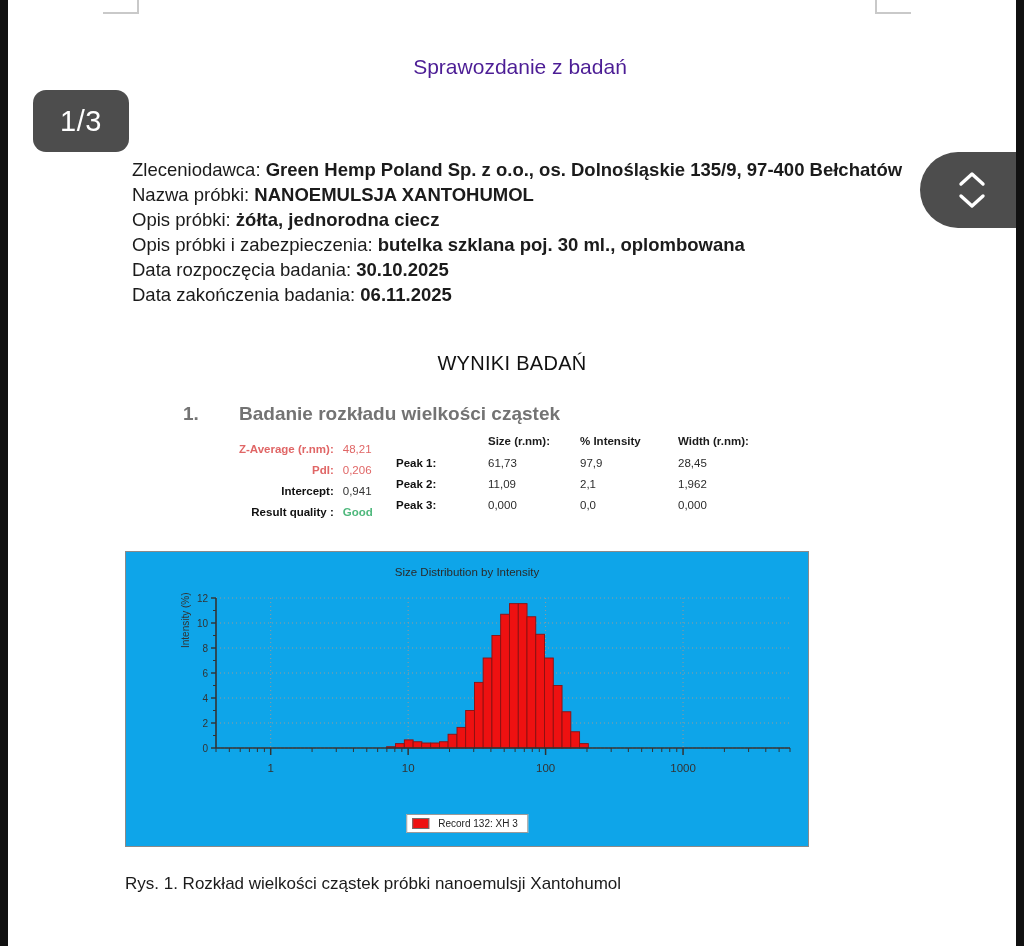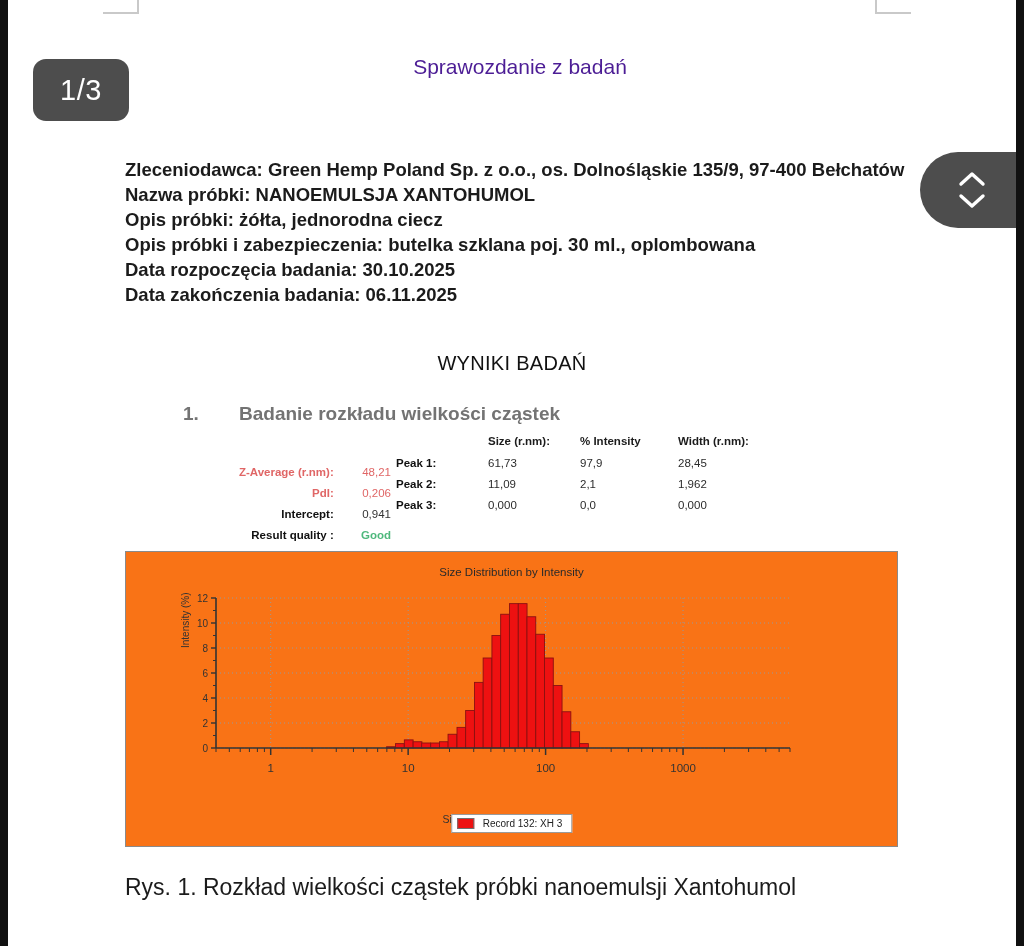--- a/index.html
+++ b/index.html
@@ -67,21 +67,21 @@
   .meta-block {
     position: absolute;
     left: 117px;
     top: 157px;
     width: 790px;
     font-size: 18.5px;
     line-height: 25px;
     color: #1b1b1b;
   }
   .meta-line { white-space: normal; }
-  .meta-line .lbl { font-weight: 700; }
+  .meta-line .lbl { font-weight: 400; margin-left: 7px; }
   .meta-line .val { font-weight: 700; }
 
   .section-head {
     position: absolute;
     left: 0; right: 0;
     top: 352px;
     text-align: center;
     font-size: 20px;
     font-weight: 400;
     letter-spacing: .3px;
@@ -101,24 +101,24 @@
   .results {
     position: absolute;
     left: 168px;
     top: 430px;
     width: 620px;
     font-size: 11.5px;
     font-family: "Liberation Sans", sans-serif;
   }
   .results table { border-collapse: collapse; }
 
-  .res-left { position: absolute; left: 0; top: 31px; width: 215px; }
+  .res-left { position: absolute; left: 0; top: 8px; width: 215px; }
   .res-left tr td { padding: 4.5px 0; font-size: 11.5px; }
   .res-left td.k { text-align: right; font-weight: 700; padding-right: 9px; white-space: nowrap; }
-  .res-left td.v { text-align: right; white-space: nowrap; }
+  .res-left td.v { text-align: left; white-space: nowrap; }
   .k.red, .v.red { color: #e06666; }
   .v.green { color: #4eb87c; font-weight: 700; }
   .v.plain { color: #333; }
   .k.plain { color: #111; }
 
   .res-right { position: absolute; left: 220px; top: 0; }
   .res-right td, .res-right th {
     font-size: 11.5px;
     padding: 4.5px 0;
     text-align: left;
@@ -129,23 +129,23 @@
   .res-right .c-peak { width: 92px; font-weight: 700; color: #111; margin-top: 48px; }
   .res-right .c-size { width: 92px; margin-top: 18px; }
   .res-right .c-int  { width: 98px; }
   .res-right .c-wid  { width: 90px; }
 
   
   .chart-box {
     position: absolute;
     left: 117px;
     top: 551px;
-    width: 773px;
+    width: 684px;
     height: 296px;
-    background: #f97316;
+    background: #0ea5e9;
     border: 1px solid #8a8a8a;
   }
   .chart-title {
     text-align: center;
     font-size: 11.5px;
     color: #2a2a2a;
     margin-top: 14px;
   }
 
   .plot-wrap {
@@ -189,29 +189,29 @@
   .legend .swatch {
     width: 17px; height: 11px;
     background: #ee1111;
     border: 1px solid #6f6f6f;
   }
 
   .fig-caption {
     position: absolute;
     left: 117px;
     top: 874px;
-    font-size: 23px;
+    font-size: 17px;
     color: #1b1b1b;
   }
 
   
   .page-badge {
     position: absolute;
     left: 33px;
-    top: 59px;
+    top: 90px;
     width: 96px;
     height: 62px;
     border-radius: 13px;
     background: #4d4d4d;
     color: #fff;
     display: flex;
     align-items: center;
     justify-content: center;
     font-size: 29px;
     letter-spacing: .5px;

